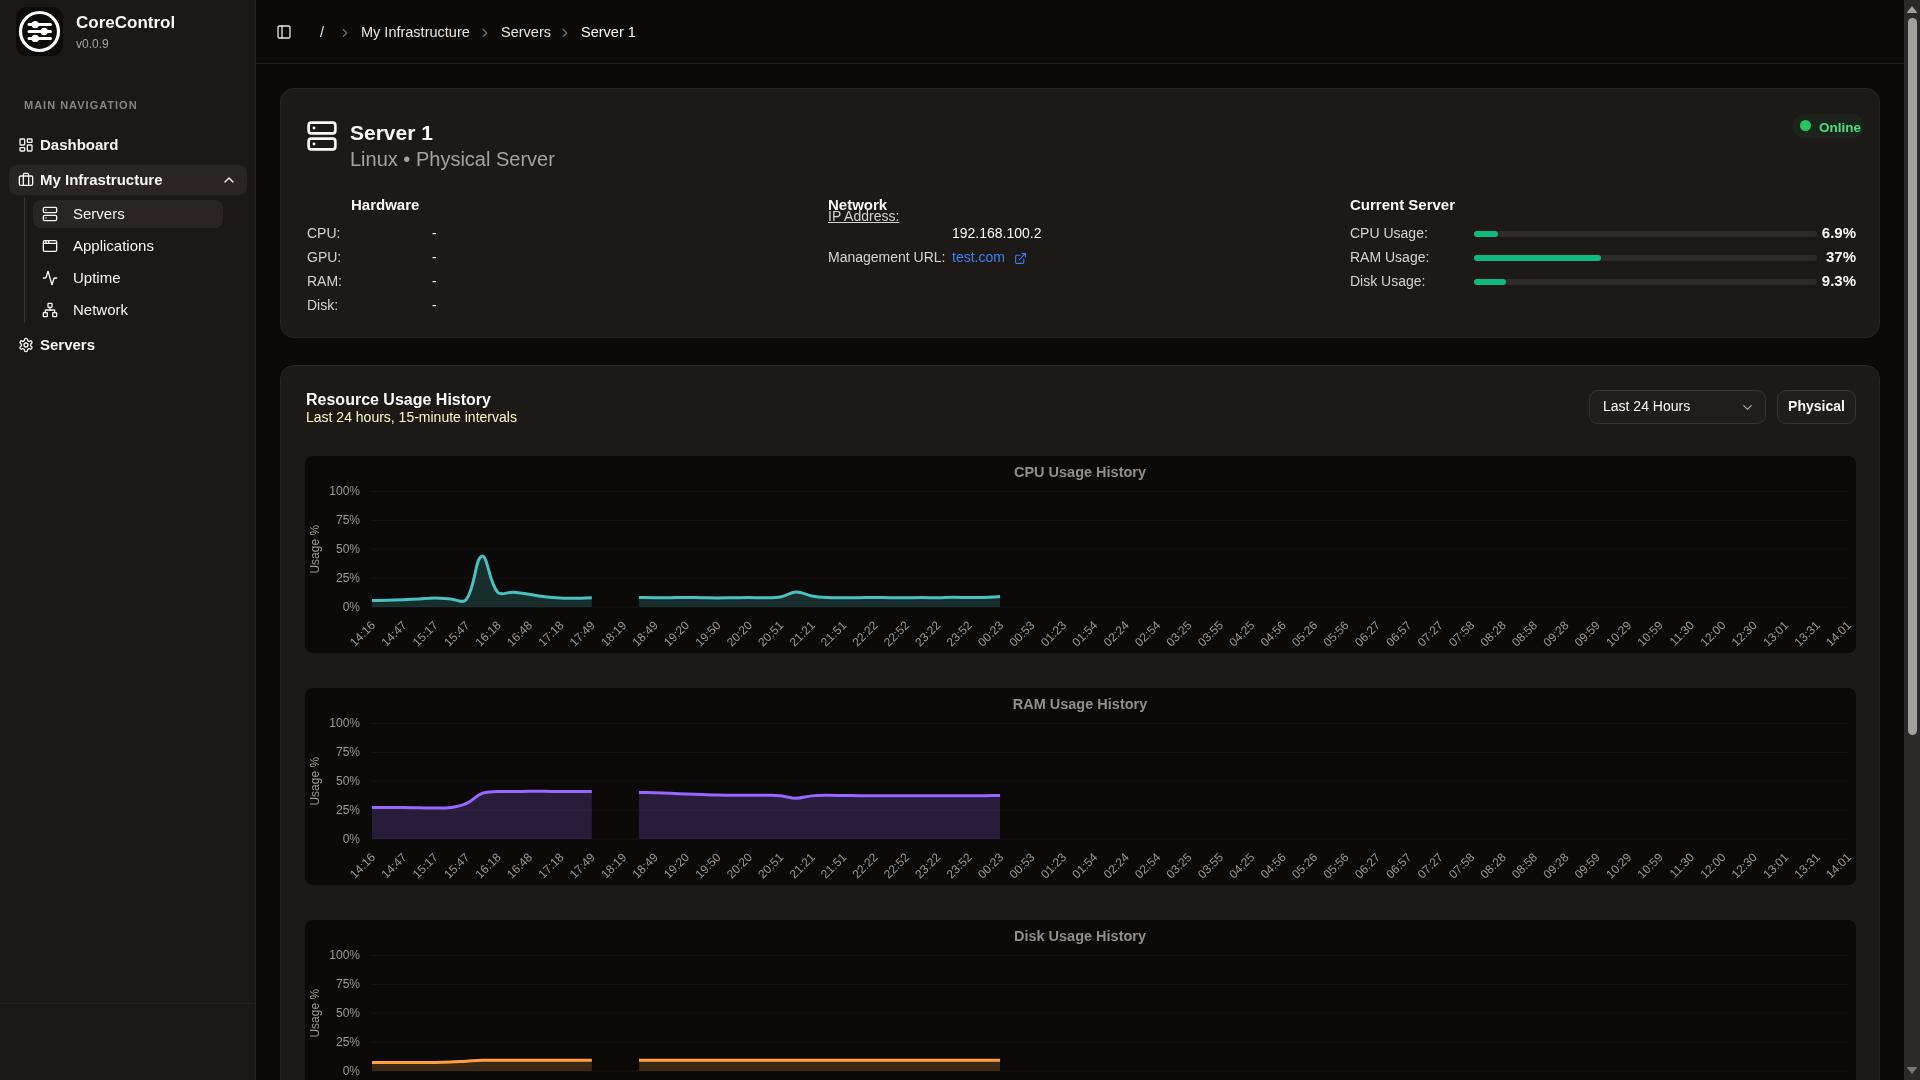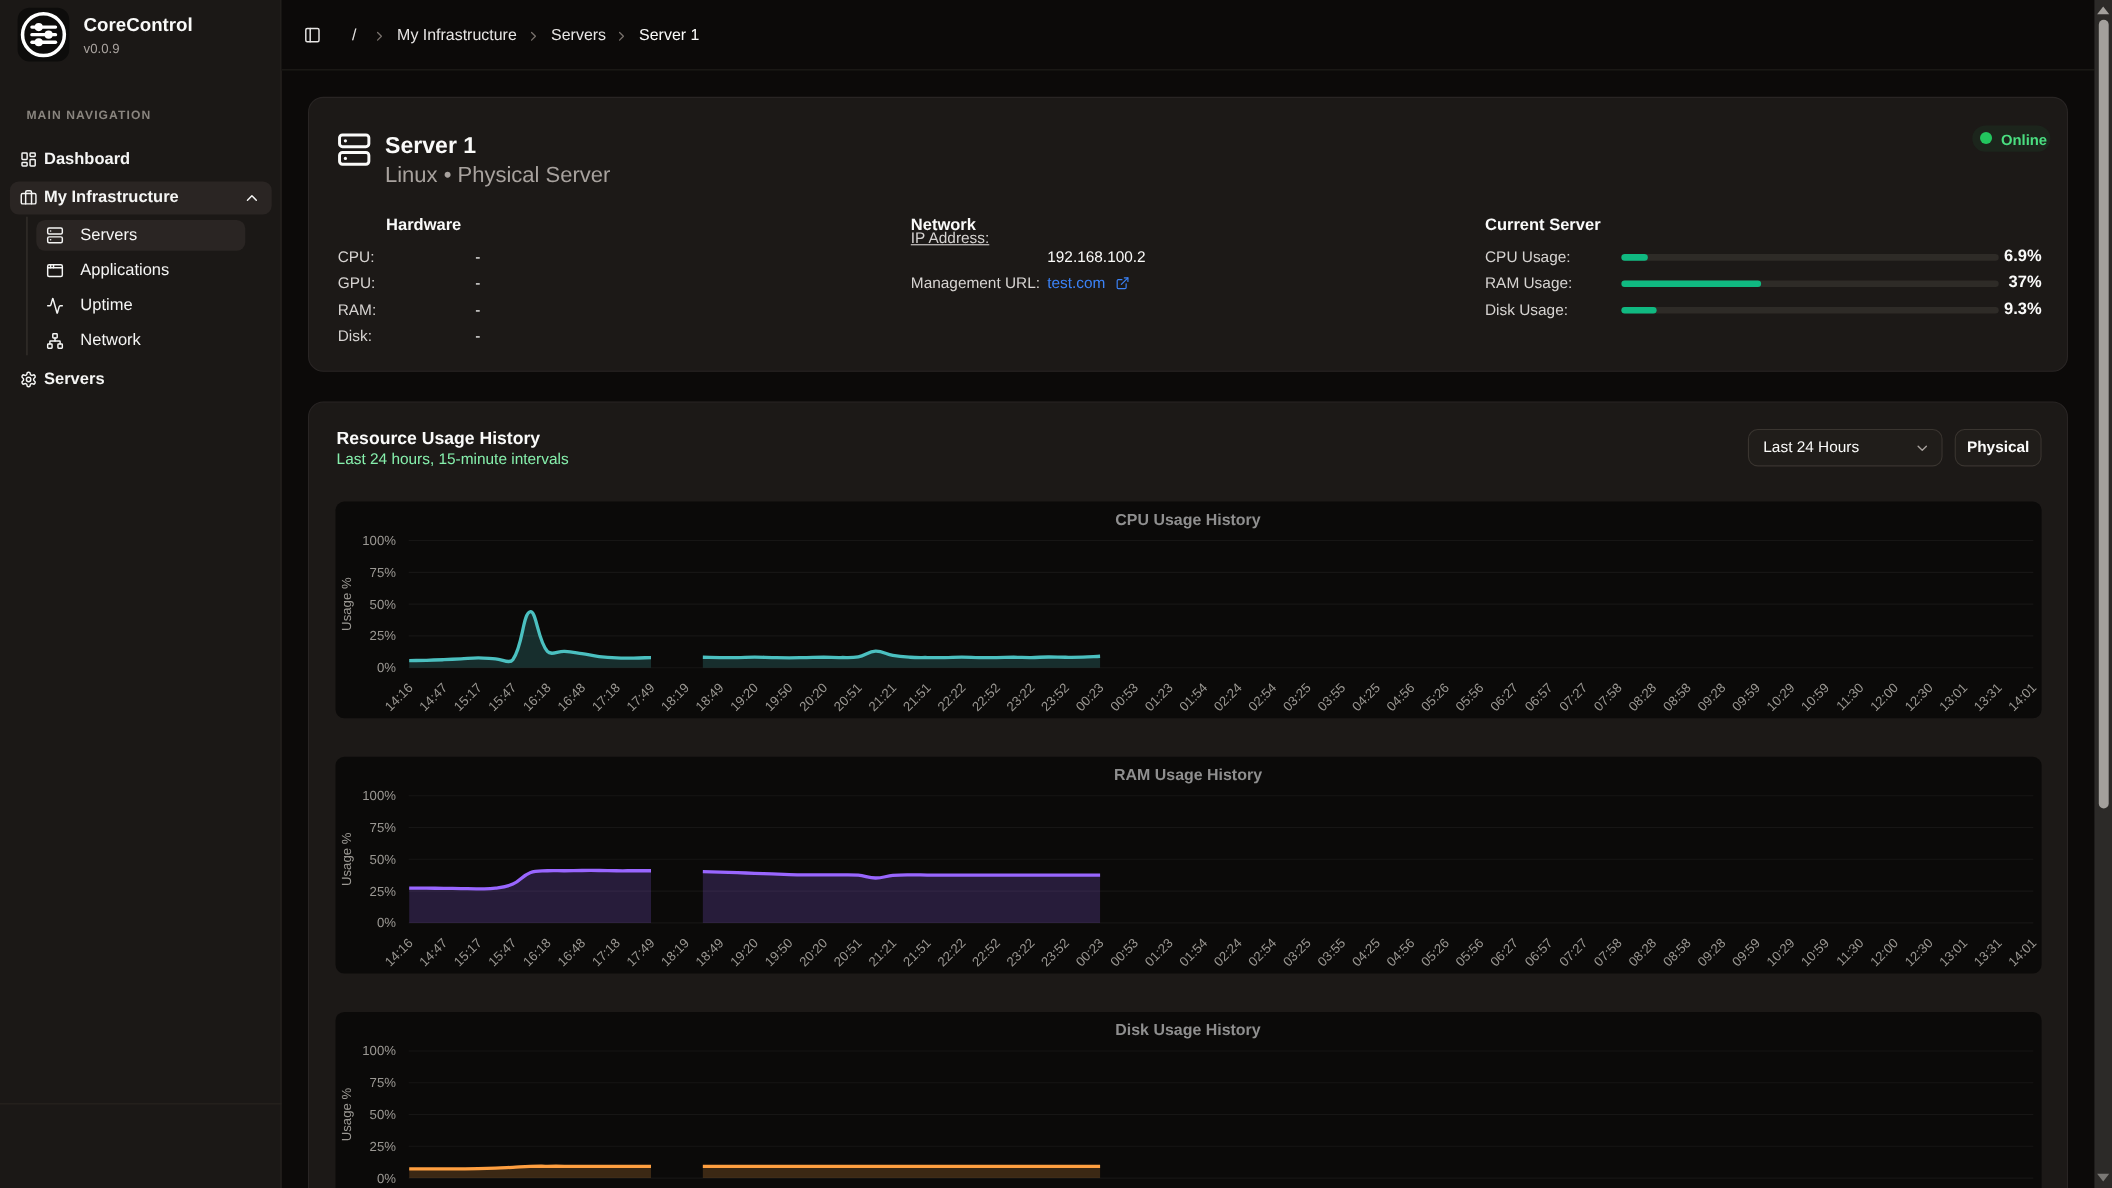--- a/index.html
+++ b/index.html
@@ -190,21 +190,21 @@
       <i style="width:37.0%"></i>
     </div>
 <div class="pct" style="left:1766px;top:248px;">37%</div>
 <div class="h-label" style="left:1350px;top:273px;">Disk Usage:</div>
 <div class="bar" style="left:1474px;top:279px;">
       <i style="width:9.3%"></i>
     </div>
 <div class="pct" style="left:1766px;top:272px;">9.3%</div>
 <div class="card" style="top:365px;height:790px;"></div>
 <div class="abs" style="left:306px;top:391px;font-size:16px;font-weight:bold;color:#fafaf9;">Resource Usage History</div>
-<div class="abs" style="left:306px;top:409px;font-size:14px;color:#86efac;">Last 24 hours, 15-minute intervals</div>
+<div class="abs" style="left:306px;top:409px;font-size:14px;color:#fef9c3;">Last 24 hours, 15-minute intervals</div>
 <div class="abs" style="left:1589px;top:390px;width:177px;height:34px;border:1px solid #3a3530;border-radius:9px;background:#201d1a;"></div>
 <div class="abs" style="left:1603px;top:398px;font-size:14px;color:#fafaf9;text-align:center;">Last 24 Hours</div>
 <span class="abs" style="left:1740px;top:400px;"><svg class="" style="color:#a8a29e;" width="15" height="15" viewBox="0 0 24 24" fill="none" stroke="#a8a29e" stroke-width="2" stroke-linecap="round" stroke-linejoin="round">
         <path d="m6 9 6 6 6-6"></path>
       </svg></span>
 <div class="abs" style="left:1777px;top:390px;width:79px;height:34px;border:1px solid #3a3530;border-radius:9px;background:#201d1a;"></div>
 <div class="abs" style="left:1777px;top:398px;width:79px;text-align:center;font-size:14px;font-weight:bold;color:#fafaf9;">Physical</div>
 <svg class="chart" style="left:305px;top:456px" width="1551" height="197" viewBox="0 0 1551 197">
 <text class="ct" x="775" y="21" text-anchor="middle">CPU Usage History</text>
 <line x1="66.5" y1="35.40" x2="1543.5" y2="35.40" stroke="rgba(255,255,255,0.05)" stroke-width="1"></line>

